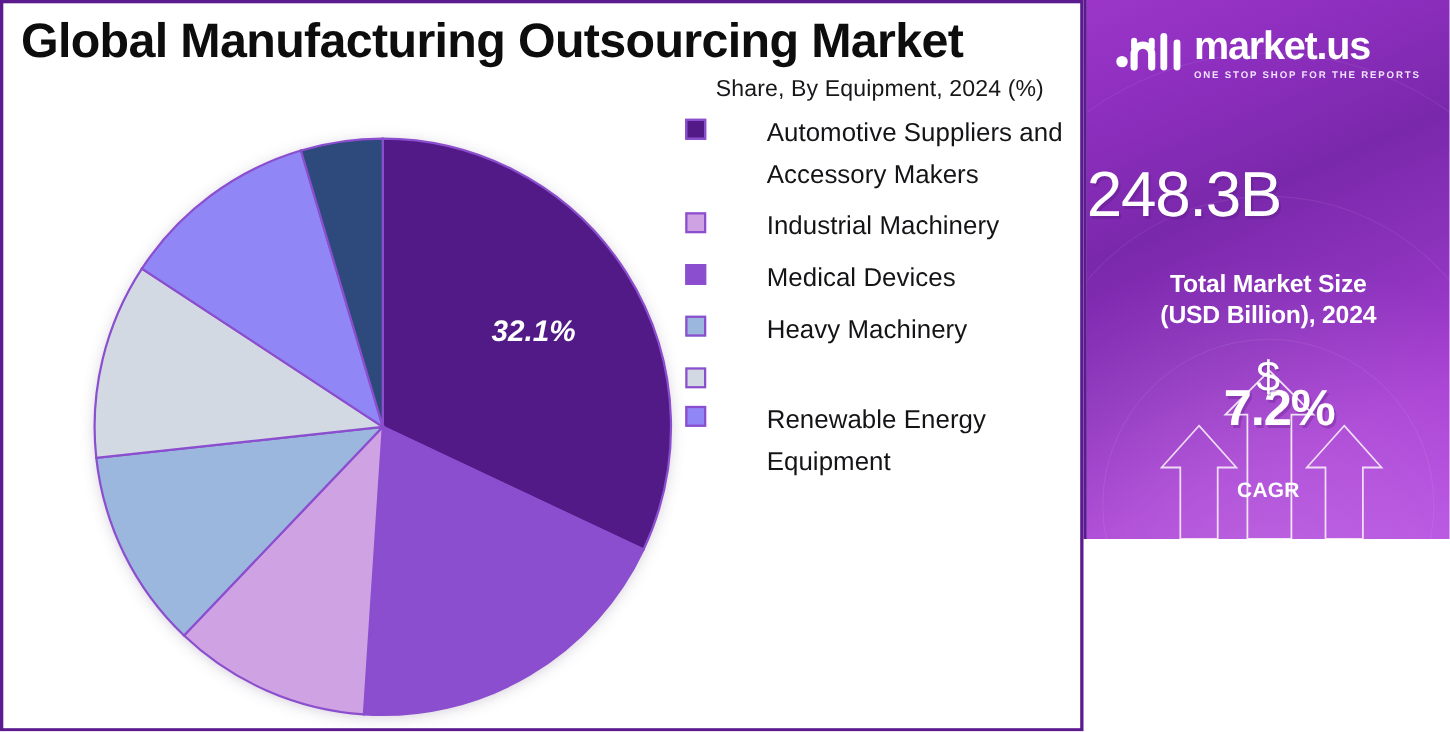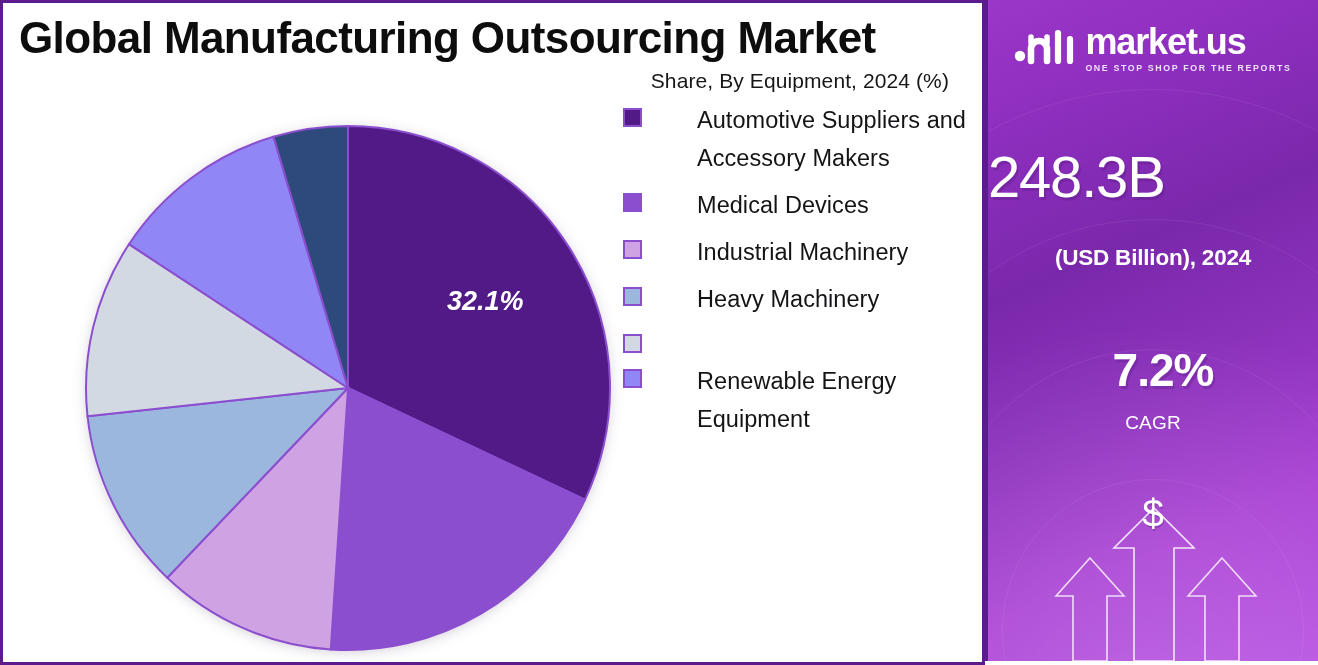--- a/index.html
+++ b/index.html
@@ -109,21 +109,21 @@
     font-size: 23.5px;
     color: #141417;
     line-height: 1.62;
     letter-spacing: 0.05px;
   }
 
   
   #stats-panel {
     position: relative;
     width: 333px;
-    height: 661px;
+    height: 490px;
     overflow: hidden;
     background:
       radial-gradient(circle at 50% 112%, rgba(255,255,255,0.17) 0%, rgba(255,255,255,0.10) 26%, rgba(255,255,255,0.0) 55%),
       linear-gradient(157deg, #9b36c9 0%, #8f2fc0 16%, #7a28ab 38%, #8d33bd 58%, #a93fd4 78%, #b44ae0 100%);
     border-left: 3px solid #5b1b8f;
     box-sizing: border-box;
   }
   .ring {
     position: absolute;
     left: 50%;
@@ -195,24 +195,24 @@
     font-size: 46px;
     font-weight: 800;
     color: #ffffff;
     letter-spacing: -1px;
     text-shadow: 2px 3px 0 rgba(90,25,130,0.32);
     margin-left: 20px;
   }
   #stat-secondary-label {
     position: absolute;
     left: 0; right: 0;
-    top: 410px;
+    top: 434px;
     text-align: center;
     font-size: 19px;
-    font-weight: 400;
+    font-weight: 700;
     color: #ffffff;
     line-height: 1.33;
     letter-spacing: 0.2px;
   }
 
   
   #arrows {
     position: absolute;
     left: 0;
     bottom: 0;
@@ -259,26 +259,26 @@
           </g>
       </svg>
     </div>
 
     <div id="legend">
       <div class="legend-item">
         <span class="legend-swatch" style="background: rgb(81, 26, 135);"></span>
         <span class="legend-label">Automotive Suppliers and Accessory Makers</span>
       </div>
       <div class="legend-item">
+        <span class="legend-swatch" style="background: rgb(207, 163, 227);"></span>
+        <span class="legend-label">Industrial Machinery</span>
+      </div>
+      <div class="legend-item">
         <span class="legend-swatch" style="background: rgb(139, 78, 206);"></span>
         <span class="legend-label">Medical Devices</span>
-      </div>
-      <div class="legend-item">
-        <span class="legend-swatch" style="background: rgb(207, 163, 227);"></span>
-        <span class="legend-label">Industrial Machinery</span>
       </div>
       <div class="legend-item">
         <span class="legend-swatch" style="background: rgb(155, 183, 222);"></span>
         <span class="legend-label">Heavy Machinery</span>
       </div>
       <div class="legend-item">
         <span class="legend-swatch" style="background: rgb(211, 217, 226);"></span>
       </div>
       <div class="legend-item">
         <span class="legend-swatch" style="background: rgb(145, 134, 245);"></span>
@@ -303,20 +303,21 @@
         <path d="M56 14 L56 36" stroke="#ffffff" stroke-width="6.2" stroke-linecap="round"></path>
       </svg>
       <div id="logo-text-wrap">
         <div id="logo-word">market.us</div>
         <div id="logo-tag">ONE STOP SHOP FOR THE REPORTS</div>
       </div>
     </div>
 
     <div id="stat-primary">248.3B</div>
     <div id="stat-primary-label">
+      <div>Total Market Size</div>
       <div>(USD Billion), 2024</div>
     </div>
 
     <div id="stat-secondary">7.2%</div>
     <div id="stat-secondary-label">
       <div>CAGR</div>
     </div>
 
     <div id="dollar-sign">$</div>
 

